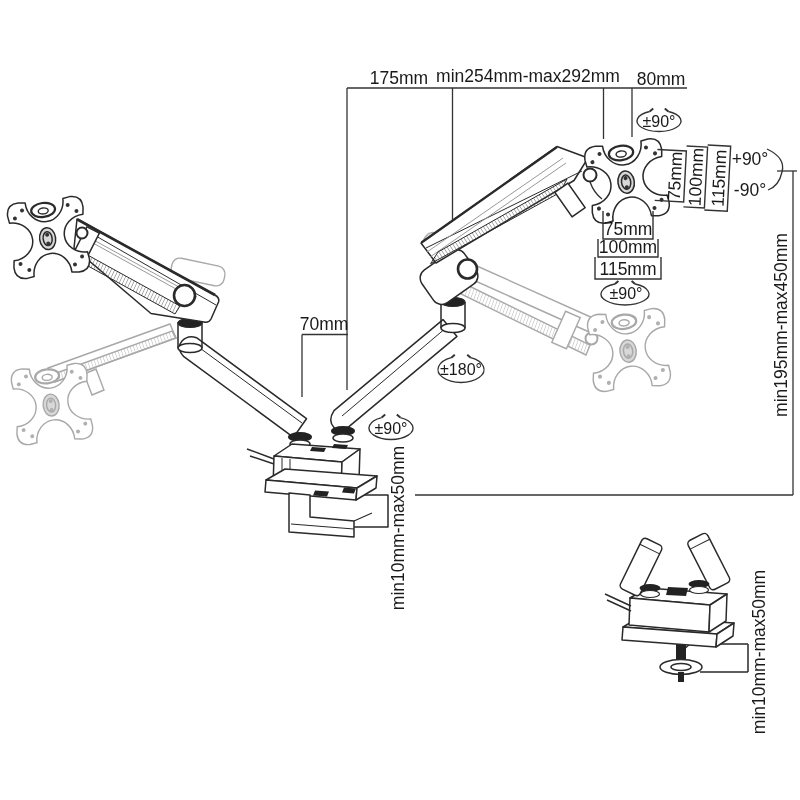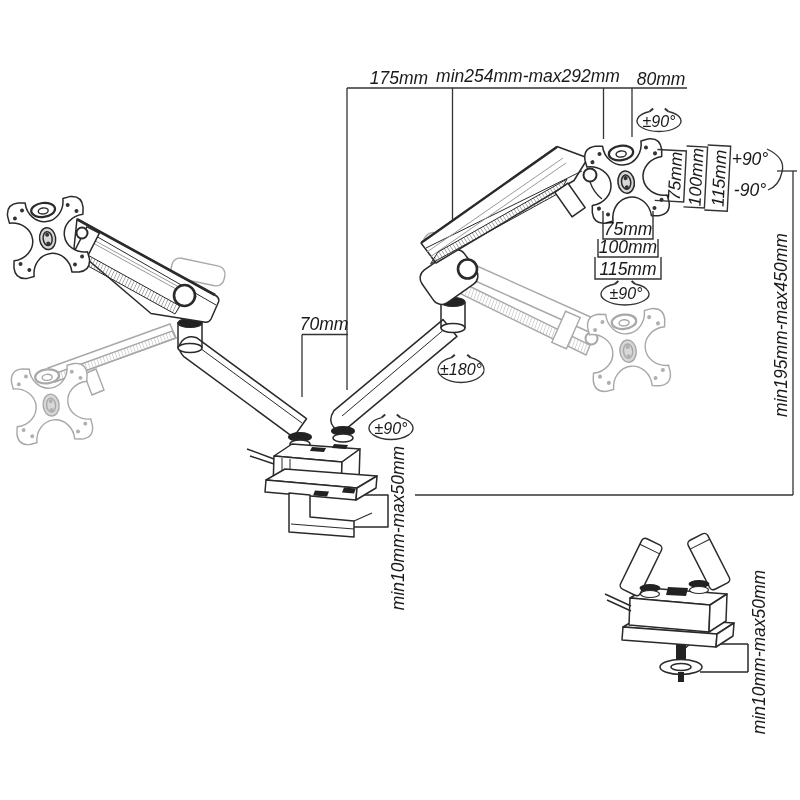--- a/index.html
+++ b/index.html
@@ -1,16 +1,16 @@
 <!DOCTYPE html>
 <html><head>
 <meta charset="utf-8">
 <style>
 html,body{margin:0;padding:0;background:#fff;}
-#wrap{width:661px;height:800px;position:relative;font-family:"Liberation Sans",sans-serif;font-style:italic;}
+#wrap{width:661px;height:800px;position:relative;font-family:"Liberation Sans",sans-serif;}
 text{font-family:"Liberation Sans",sans-serif;fill:#1a1a1a;}
 .lbl{font-size:17.5px;}
 .sm{font-size:16px;}
 </style>
 </head>
 <body>
 <div id="wrap">
 <svg width="800" height="800" viewBox="0 0 800 800">
 <defs>
 <pattern id="hdL" width="3.2" height="3.2" patternUnits="userSpaceOnUse" patternTransform="rotate(25)">

